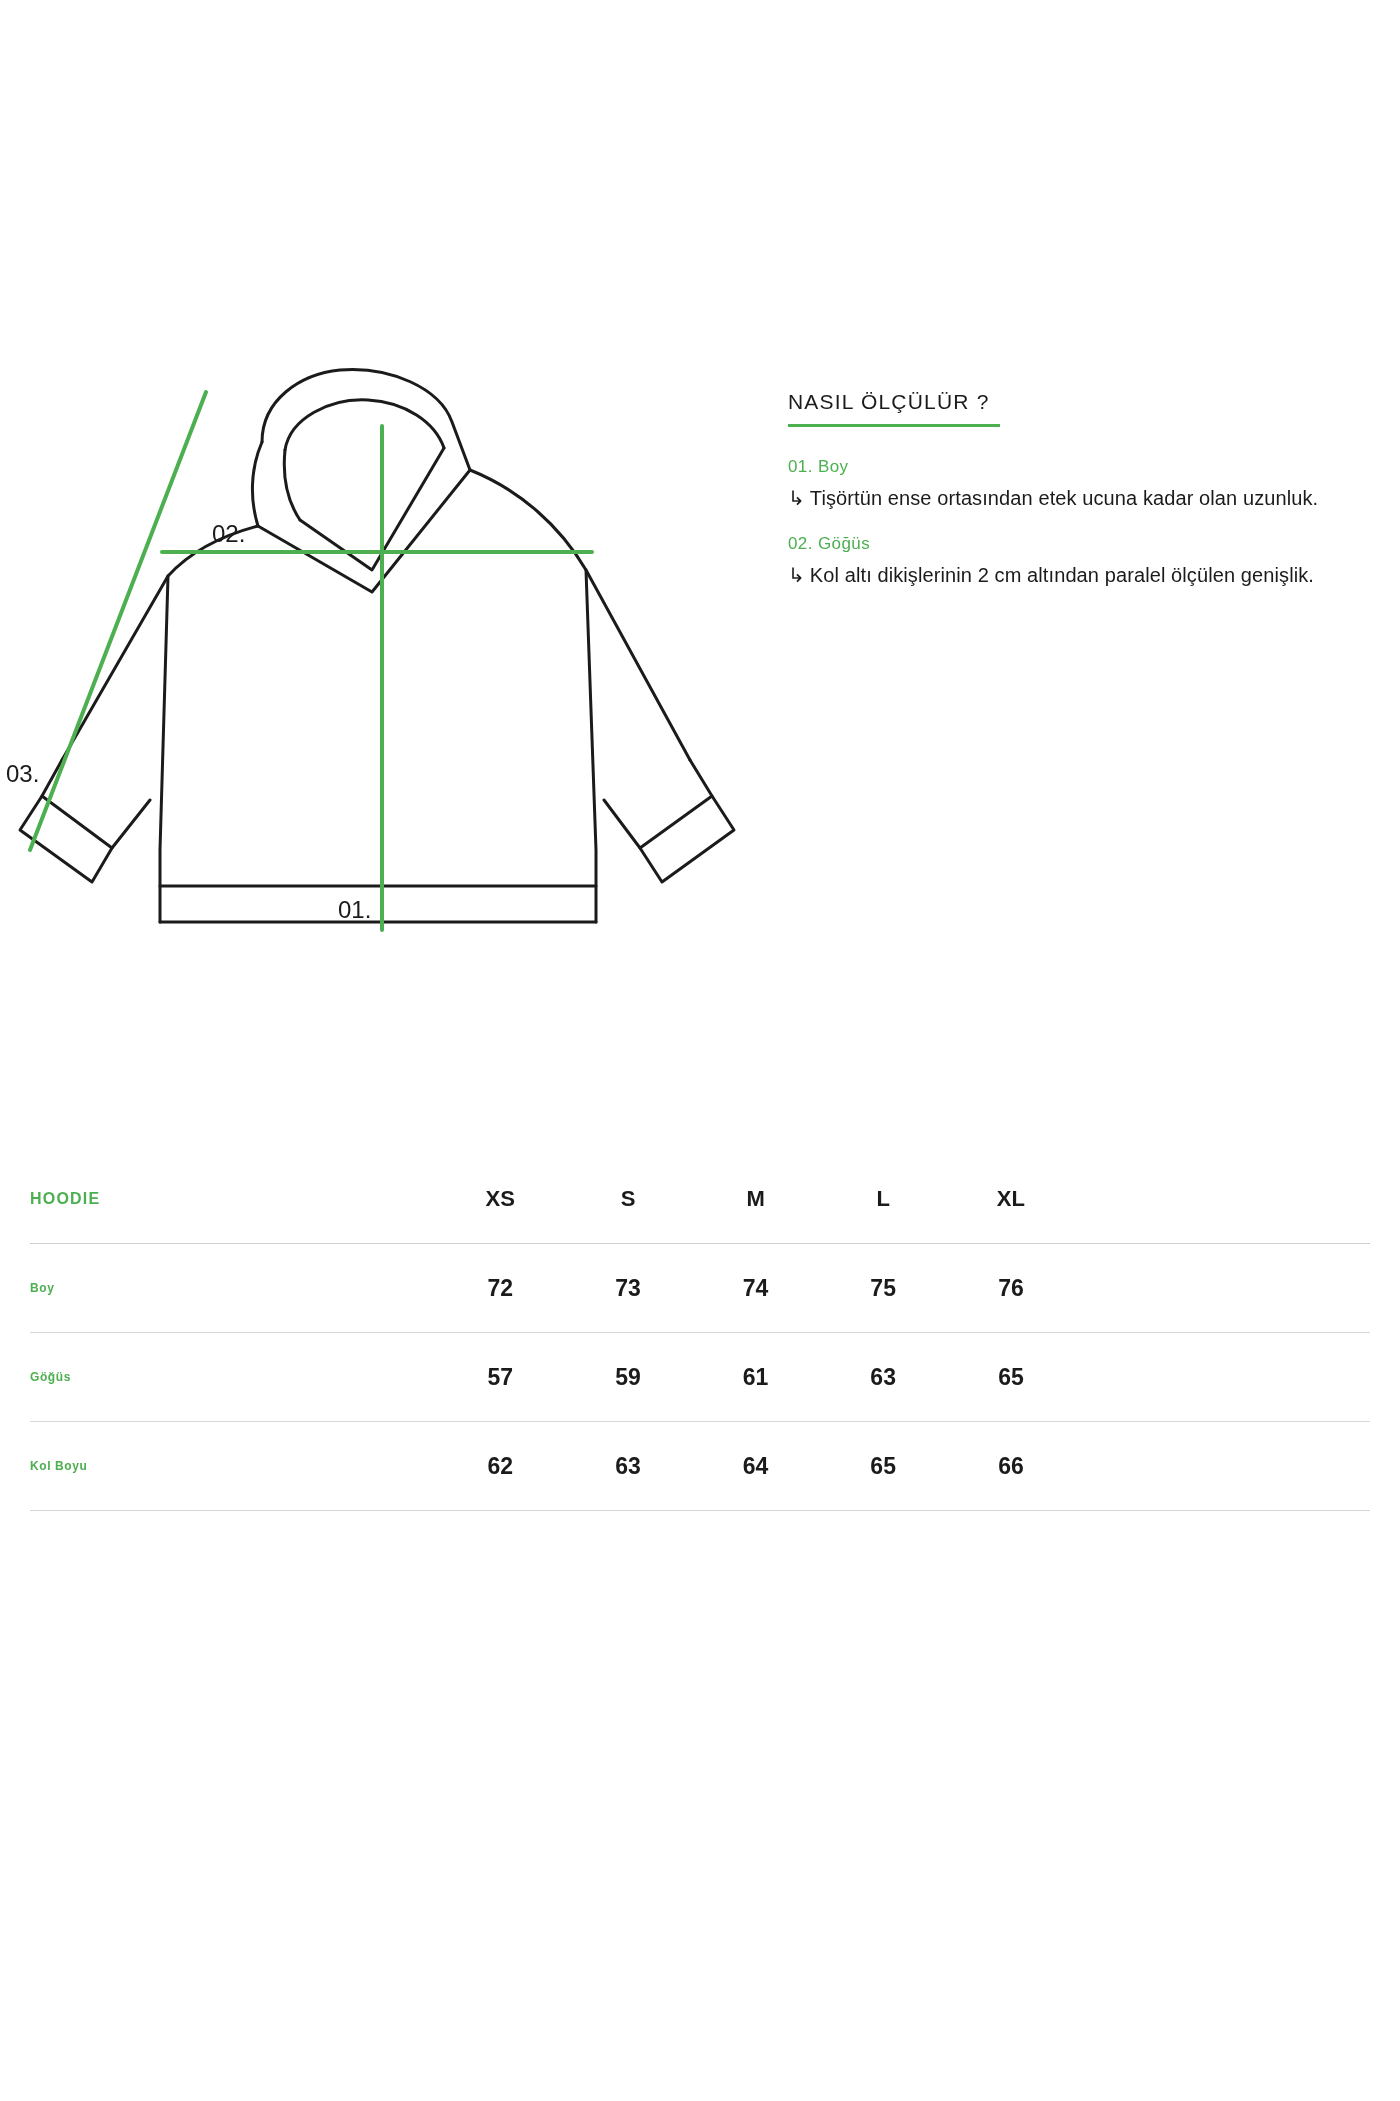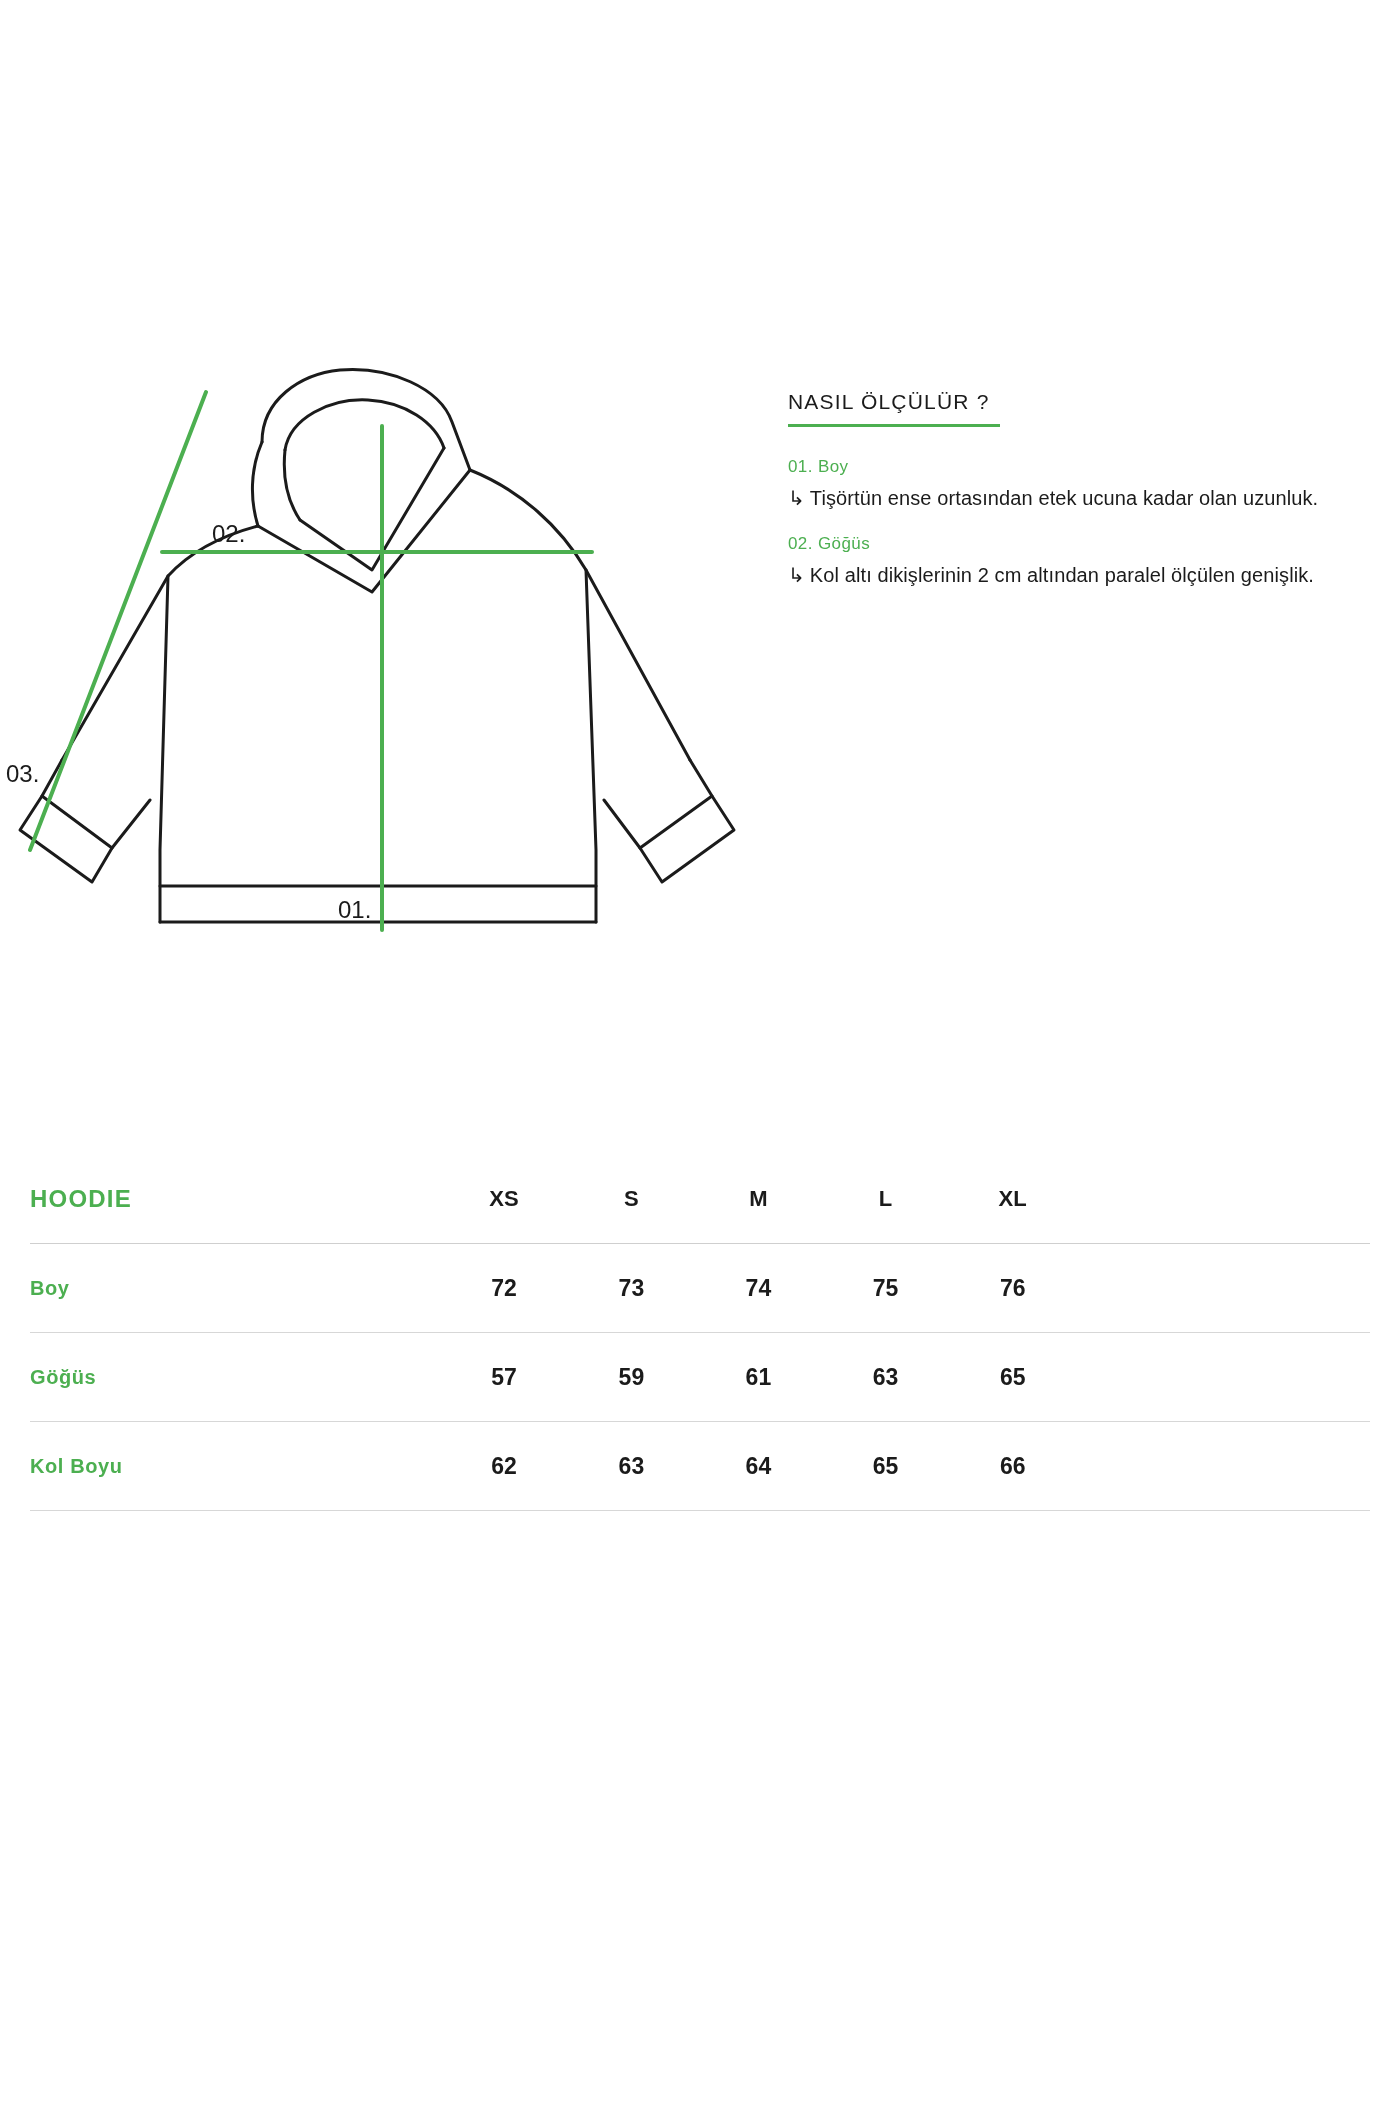--- a/index.html
+++ b/index.html
@@ -90,30 +90,30 @@
   .sizetable tr.head {
     border-bottom: 1px solid #cfcfcf;
   }
   .row-cell {
     height: 88px;
     vertical-align: middle;
   }
   .label-cell {
     color: #4caf50;
     font-weight: bold;
-    font-size: 20px;
+    font-size: 12px;
     letter-spacing: 0.6px;
     padding-left: 12px;
     text-align: left;
     width: 480px;
   }
   .head-label {
     color: #4caf50;
     font-weight: bold;
-    font-size: 24px;
+    font-size: 16px;
     letter-spacing: 1.2px;
   }
   .size-col {
     width: 150px;
     text-align: center;
     font-size: 23px;
     font-weight: bold;
     color: #1b1b1b;
   }
   .head .size-col {

